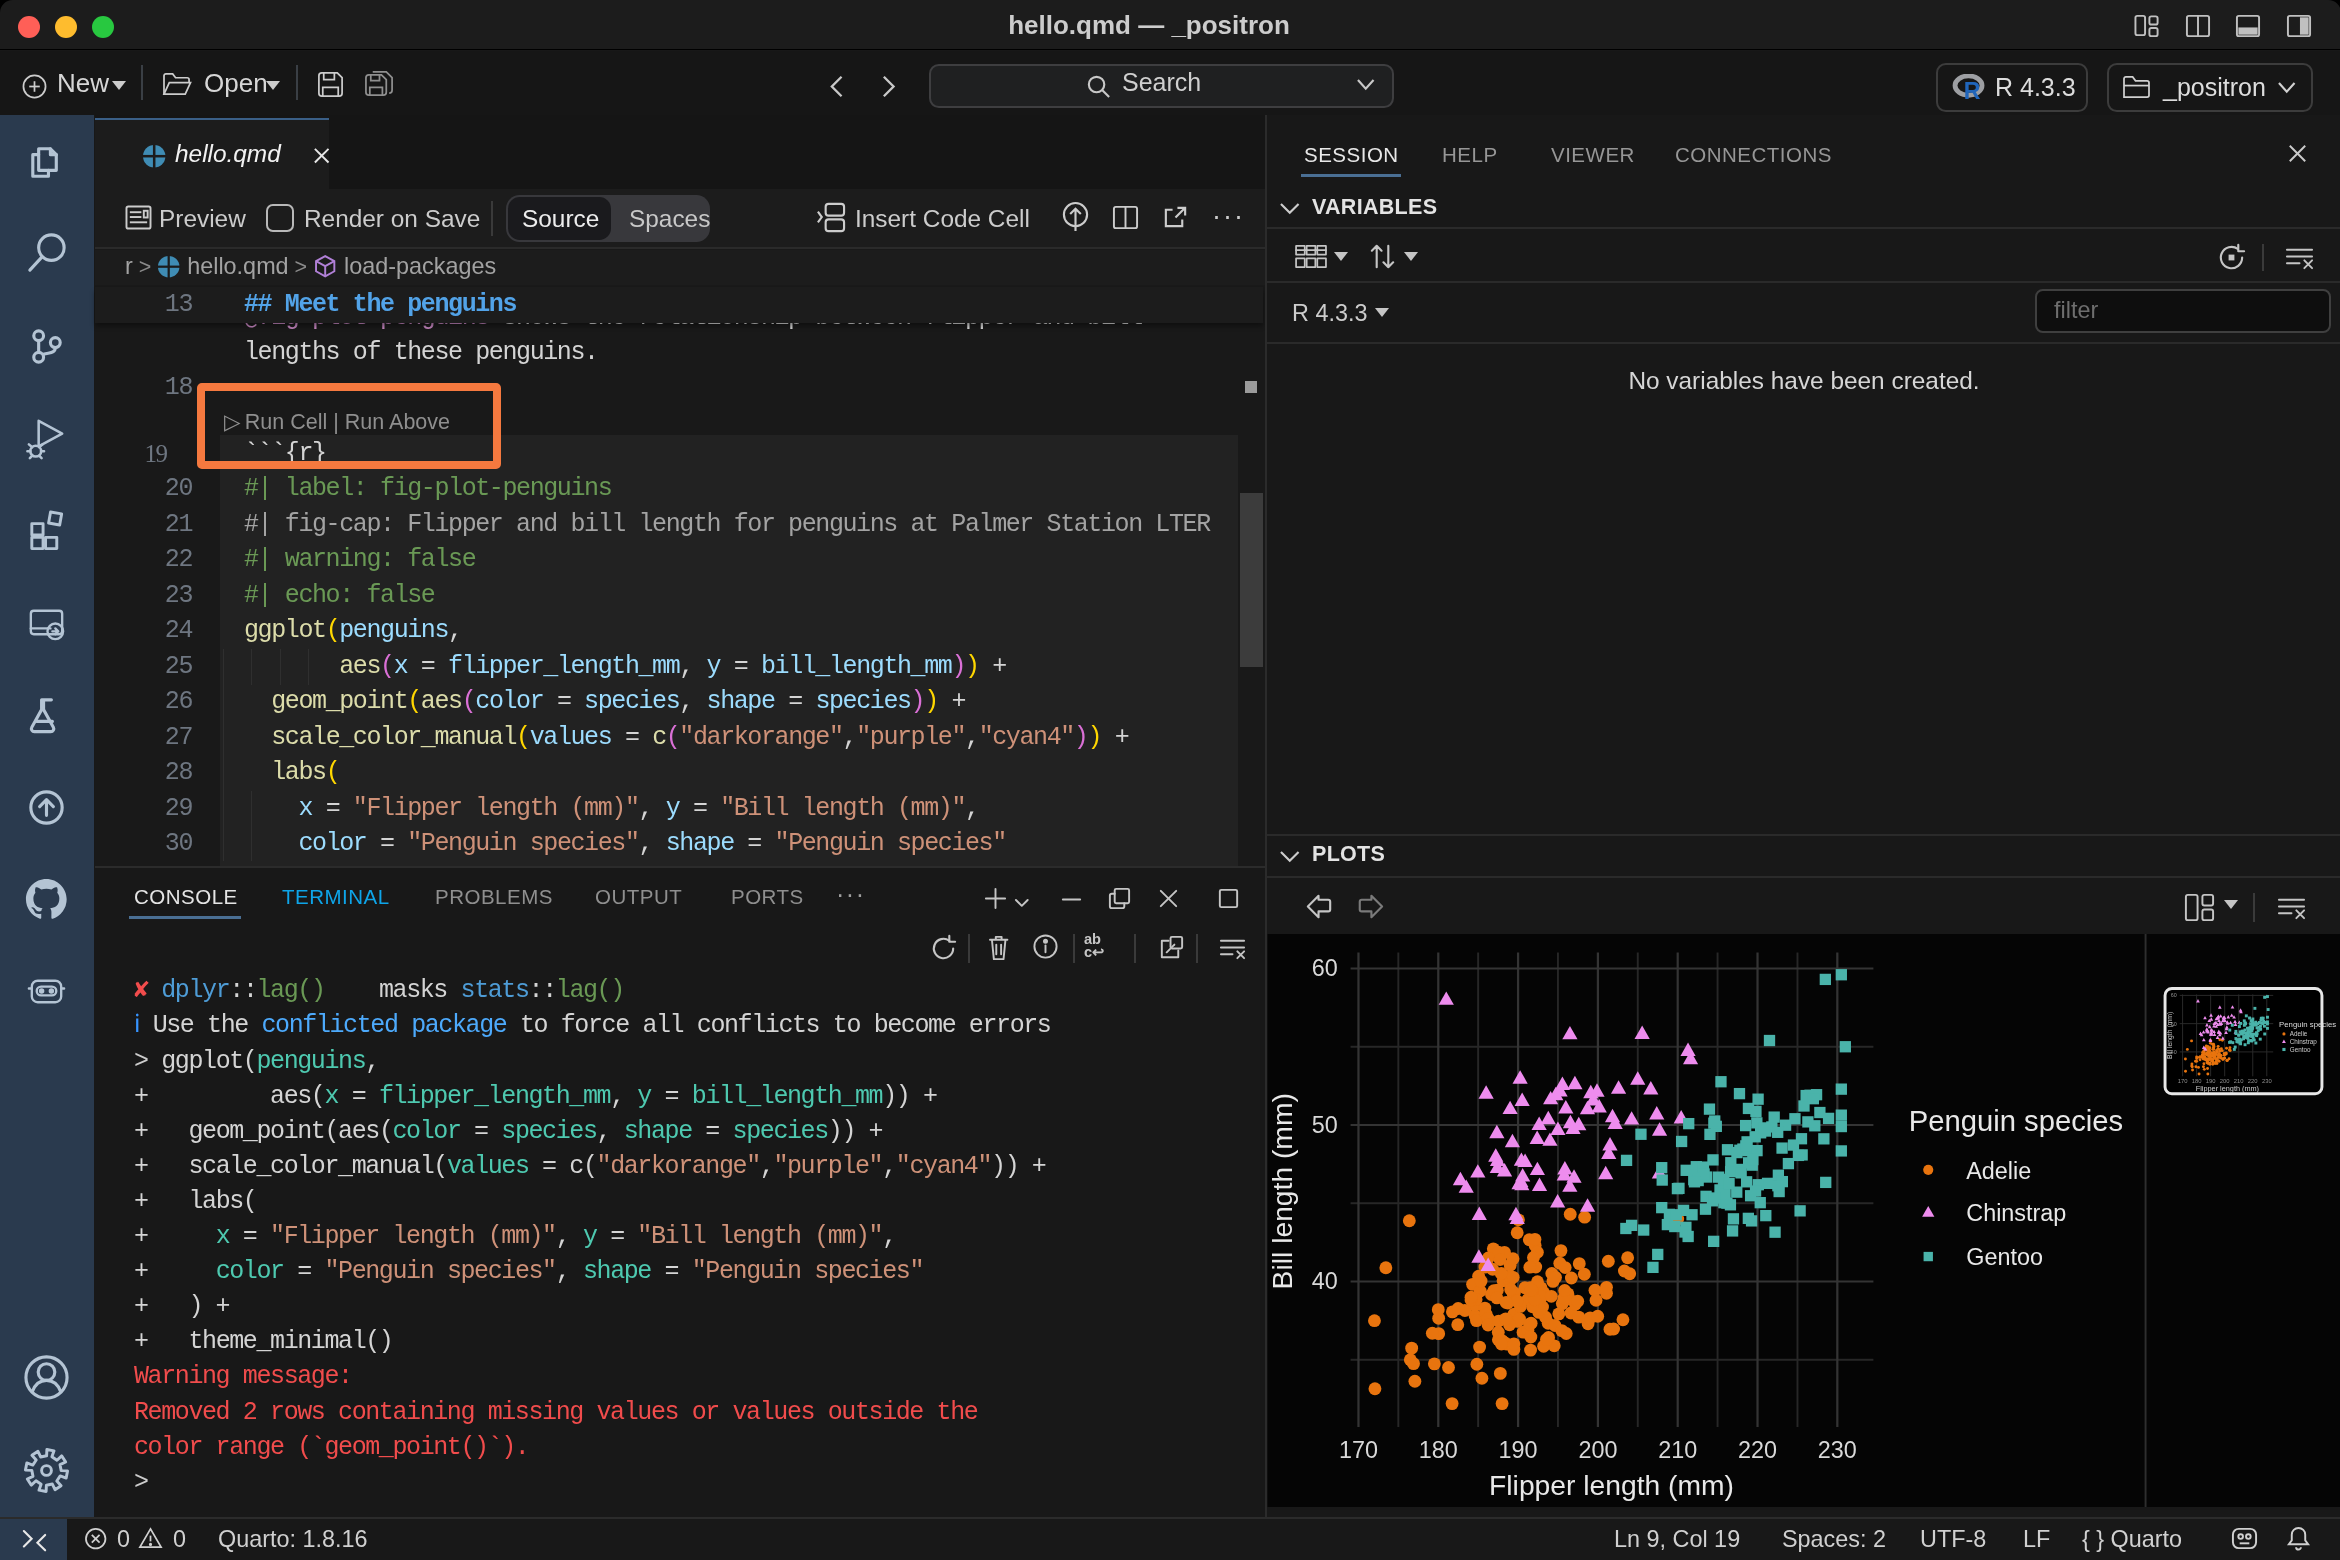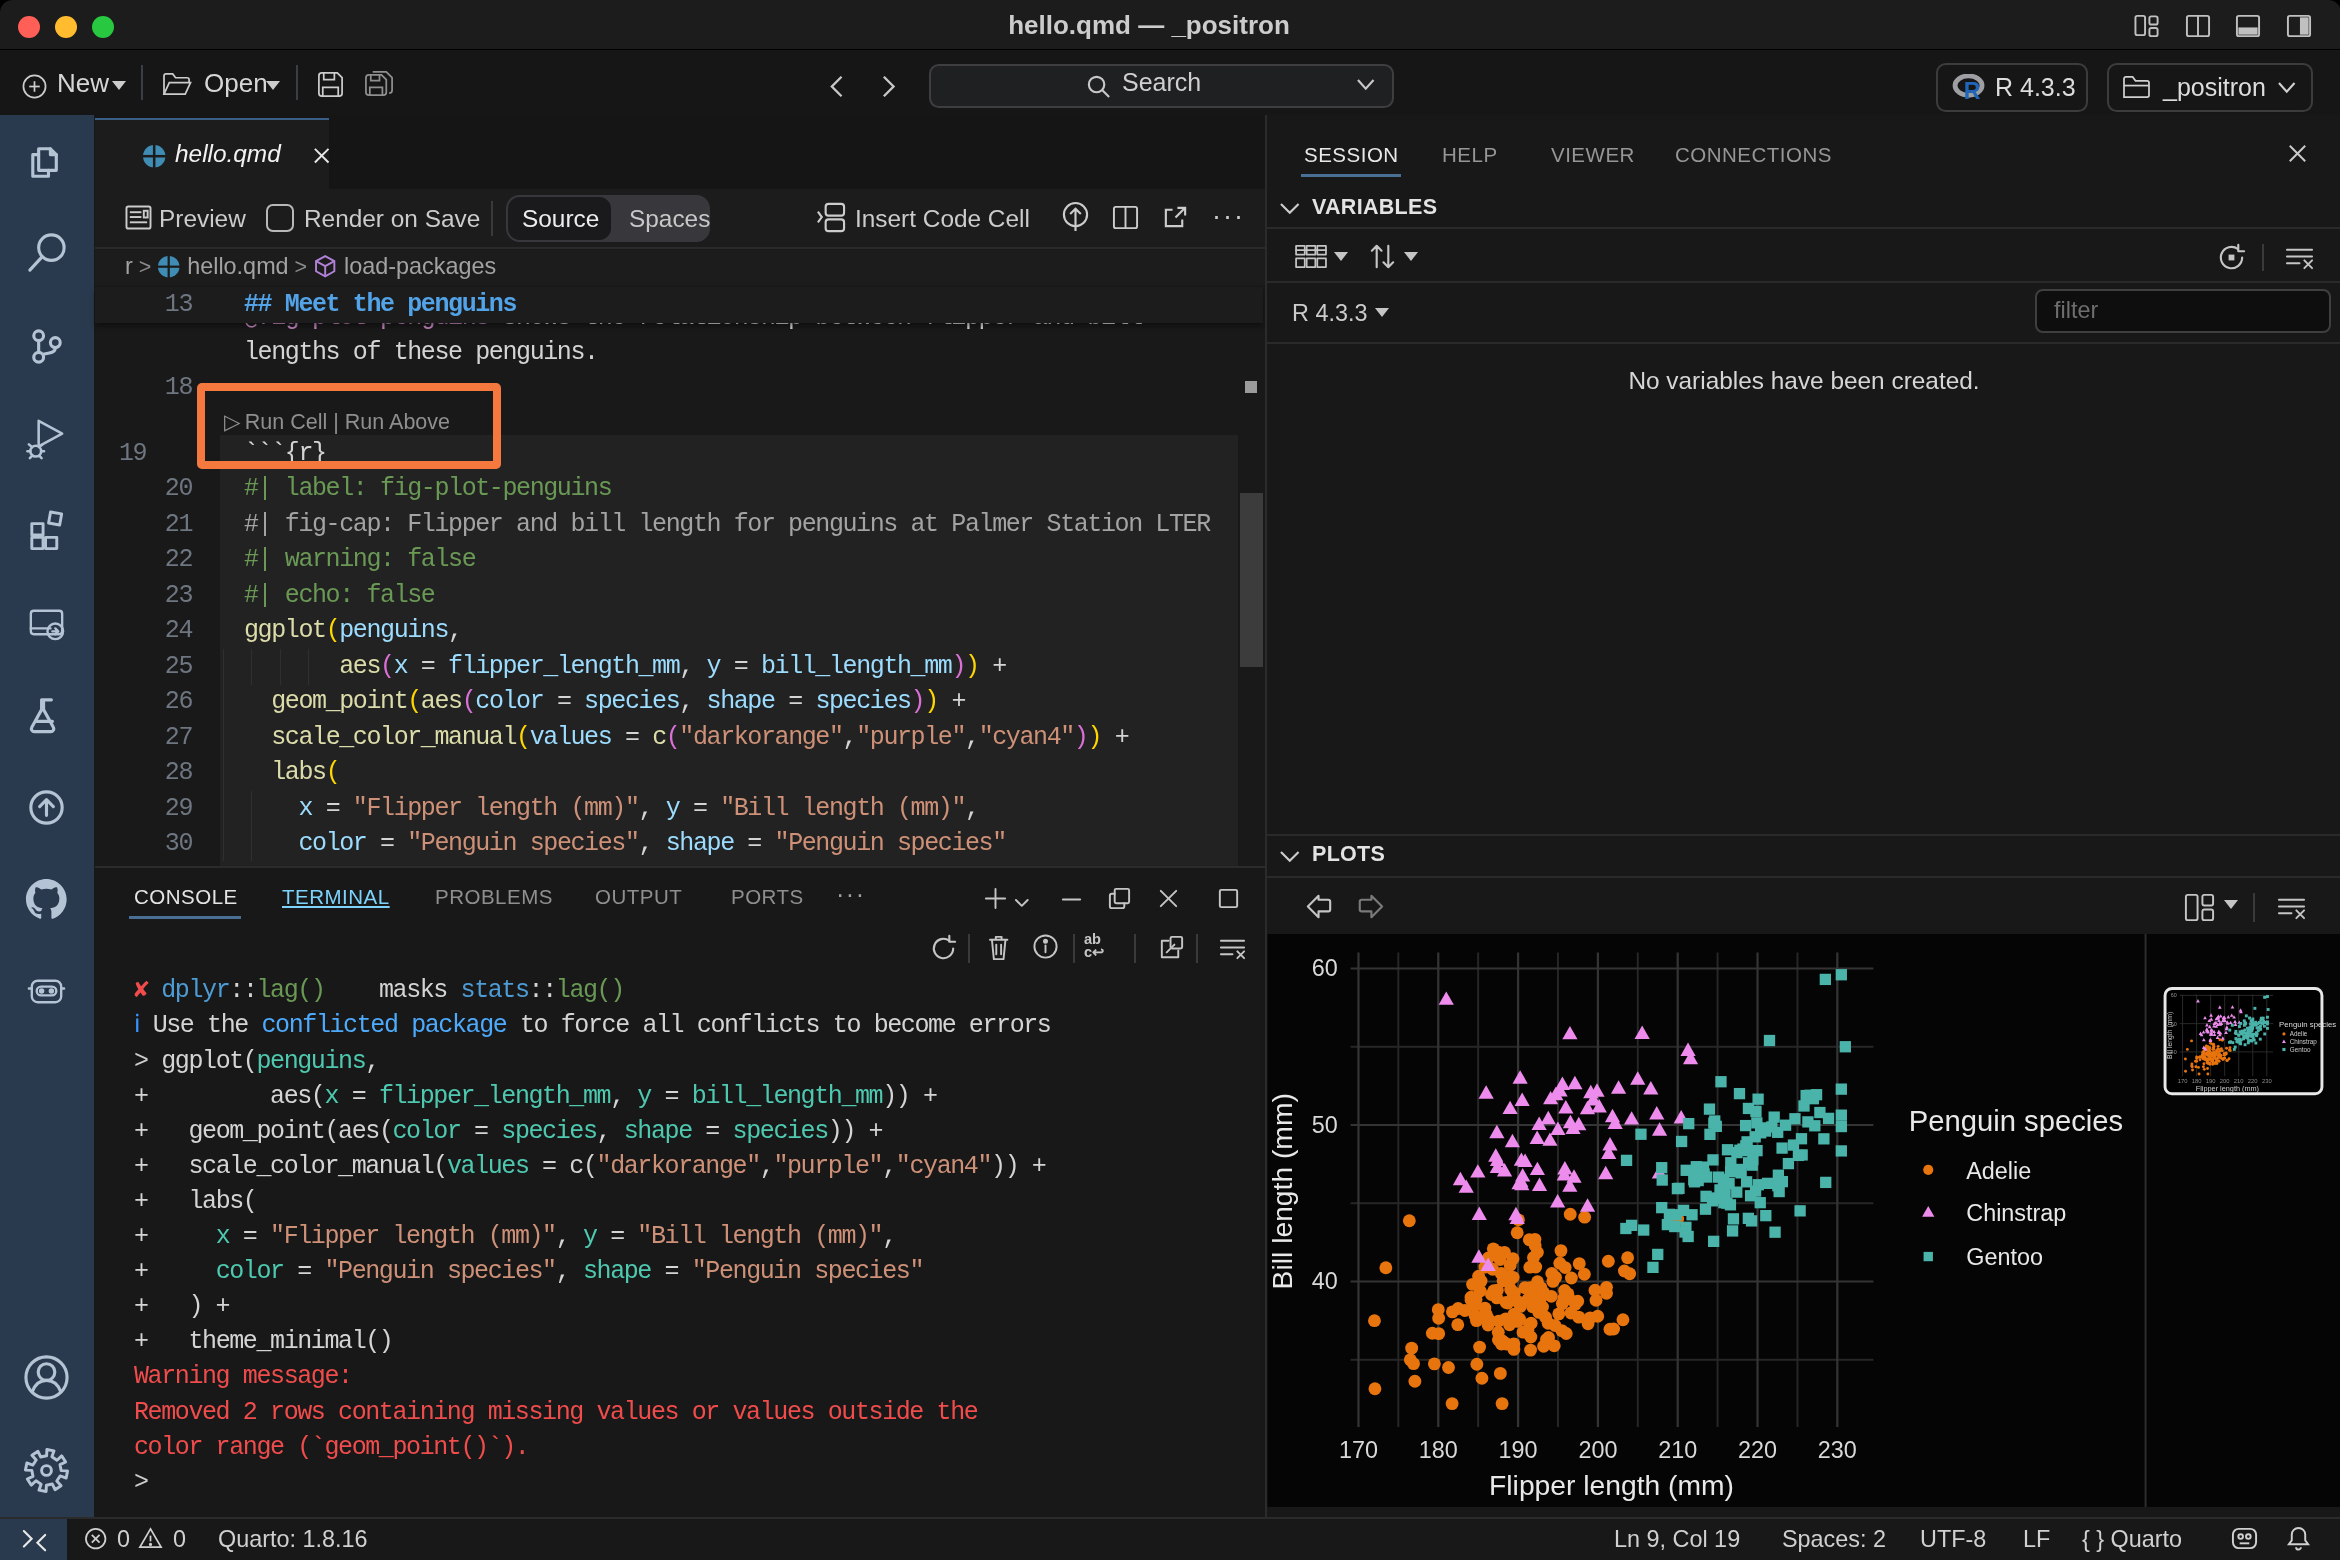--- a/index.html
+++ b/index.html
@@ -210,21 +210,21 @@
       <line x1="0" y1="12.5" x2="25" y2="12.5" stroke="#1c1c1c" stroke-width="2.4"></line>
     </svg> hello.qmd<span style="color:#8a8a8a;font-size:21.5px;"> &gt; </span><svg width="24.4" height="24.4" viewBox="0 0 24 24" style="vertical-align:-3.9px;" fill="none" stroke="#b180d7" stroke-width="1.9">
       <path d="M12 2 L21 7 V17 L12 22 L3 17 V7 Z"></path>
       <path d="M3 7 L12 12 L21 7 M12 12 V22"></path>
     </svg> load-packages</div>
 <div class="abs" style="left:220px;top:435px;width:1018px;height:431px;background:#222222;"></div>
 <div class="ln mono" style="left:220px;top:300px;"><span style="color:#C586C0">@fig-plot-penguins</span><span style="color:#D4D4D4"> shows the relationship between flipper and bill</span></div>
 <div class="ln mono" style="left:220px;top:335px;"><span style="color:#D4D4D4">lengths of these penguins.</span></div>
 <div class="ln mono" style="left:95px;top:370px;width:73px;text-align:right;color:#6e7681;">18</div>
 <div class="abs" style="left:224px;top:406px;height:33px;line-height:33px;color:#8f8f8f;font-size:21.5px;">▷ Run Cell | Run Above</div>
-<div class="ln mono" style="left:95px;top:436px;width:73px;text-align:left;color:#6e7681;">19</div>
+<div class="ln mono" style="left:95px;top:436px;width:73px;text-align:center;color:#6e7681;font-family:Liberation Serif, serif;">19</div>
 <div class="ln mono" style="left:220px;top:436px;"><span style="color:#D4D4D4">```{r}</span></div>
 <div class="ln mono" style="left:95px;top:471px;width:73px;text-align:right;color:#6e7681;">20</div>
 <div class="ln mono" style="left:220px;top:471px;"><span style="color:#6A9955">#| label: fig-plot-penguins</span></div>
 <div class="ln mono" style="left:95px;top:507px;width:73px;text-align:right;color:#6e7681;">21</div>
 <div class="ln mono" style="left:220px;top:507px;"><span style="color:#a3a3a3">#| fig-cap: Flipper and bill length for penguins at Palmer Station LTER</span></div>
 <div class="ln mono" style="left:95px;top:542px;width:73px;text-align:right;color:#6e7681;">22</div>
 <div class="ln mono" style="left:220px;top:542px;"><span style="color:#6A9955">#| warning: false</span></div>
 <div class="ln mono" style="left:95px;top:578px;width:73px;text-align:right;color:#6e7681;">23</div>
 <div class="ln mono" style="left:220px;top:578px;"><span style="color:#6A9955">#| echo: false</span></div>
 <div class="ln mono" style="left:95px;top:613px;width:73px;text-align:right;color:#6e7681;">24</div>
@@ -249,21 +249,21 @@
 <div class="abs" style="left:223px;top:791px;width:1px;height:70px;background:#2f2f2f;"></div>
 <div class="abs" style="left:251px;top:791px;width:1px;height:70px;background:#2f2f2f;"></div>
 <div class="abs" style="left:95px;top:287px;width:1168px;height:36px;background:#1c1c1c;box-shadow:0 3.9px 4.9px rgba(0,0,0,0.38);"></div>
 <div class="ln mono" style="left:95px;top:287px;width:73px;text-align:right;color:#6e7681;">13</div>
 <div class="ln mono" style="left:220px;top:287px;font-weight:bold;color:#52a3e8;">## Meet the penguins</div>
 <div class="abs" style="left:1240px;top:493px;width:23.4px;height:174px;background:#3c3c3c;"></div>
 <div class="abs" style="left:1245px;top:381px;width:11.7px;height:11.7px;background:#9b9b9b;"></div>
 <div class="abs" style="left:197px;top:383px;width:304px;height:86px;border:8.8px solid #f5793f;border-radius:4.9px;"></div>
 <div class="abs" style="left:95px;top:866px;width:1170px;height:651px;background:#181818;border-top:2px solid #2b2b2b;"></div>
 <div class="abs" style="left:134px;top:871px;height:51px;line-height:51px;color:#e5e5e5;font-size:20.5px;letter-spacing:0.5px;">CONSOLE</div>
-<div class="abs" style="left:282px;top:871px;height:51px;line-height:51px;color:#7dd3fc;font-size:20.5px;letter-spacing:0.5px;text-decoration:underline;">TERMINAL</div>
+<div class="abs" style="left:282px;top:871px;height:51px;line-height:51px;color:#0ea5e9;font-size:20.5px;letter-spacing:0.5px;">TERMINAL</div>
 <div class="abs" style="left:435px;top:871px;height:51px;line-height:51px;color:#8f8f8f;font-size:20.5px;letter-spacing:0.5px;">PROBLEMS</div>
 <div class="abs" style="left:595px;top:871px;height:51px;line-height:51px;color:#8f8f8f;font-size:20.5px;letter-spacing:0.5px;">OUTPUT</div>
 <div class="abs" style="left:731px;top:871px;height:51px;line-height:51px;color:#8f8f8f;font-size:20.5px;letter-spacing:0.5px;">PORTS</div>
 <div class="abs" style="left:129px;top:916px;width:112px;height:2.9px;background:#4a6f94;"></div>
 <div class="abs" style="left:836px;top:871px;height:51px;line-height:47px;color:#9f9f9f;font-size:25px;letter-spacing:1.5px;">···</div>
 <div class="abs" style="left:983px;top:886px;width:25px;height:25px;"><svg width="25" height="25" viewBox="0 0 26 26" fill="none" stroke="#c5c5c5" stroke-width="2" stroke-linecap="round" stroke-linejoin="round">
       <line x1="13" y1="3" x2="13" y2="23"></line>
       <line x1="3" y1="13" x2="23" y2="13"></line>
     </svg></div>
 <div class="abs" style="left:1014px;top:894px;width:15.6px;height:9.8px;"><svg width="15.6" height="9.8" viewBox="0 0 16 10" fill="none" stroke="#c5c5c5" stroke-width="2" stroke-linecap="round" stroke-linejoin="round">

